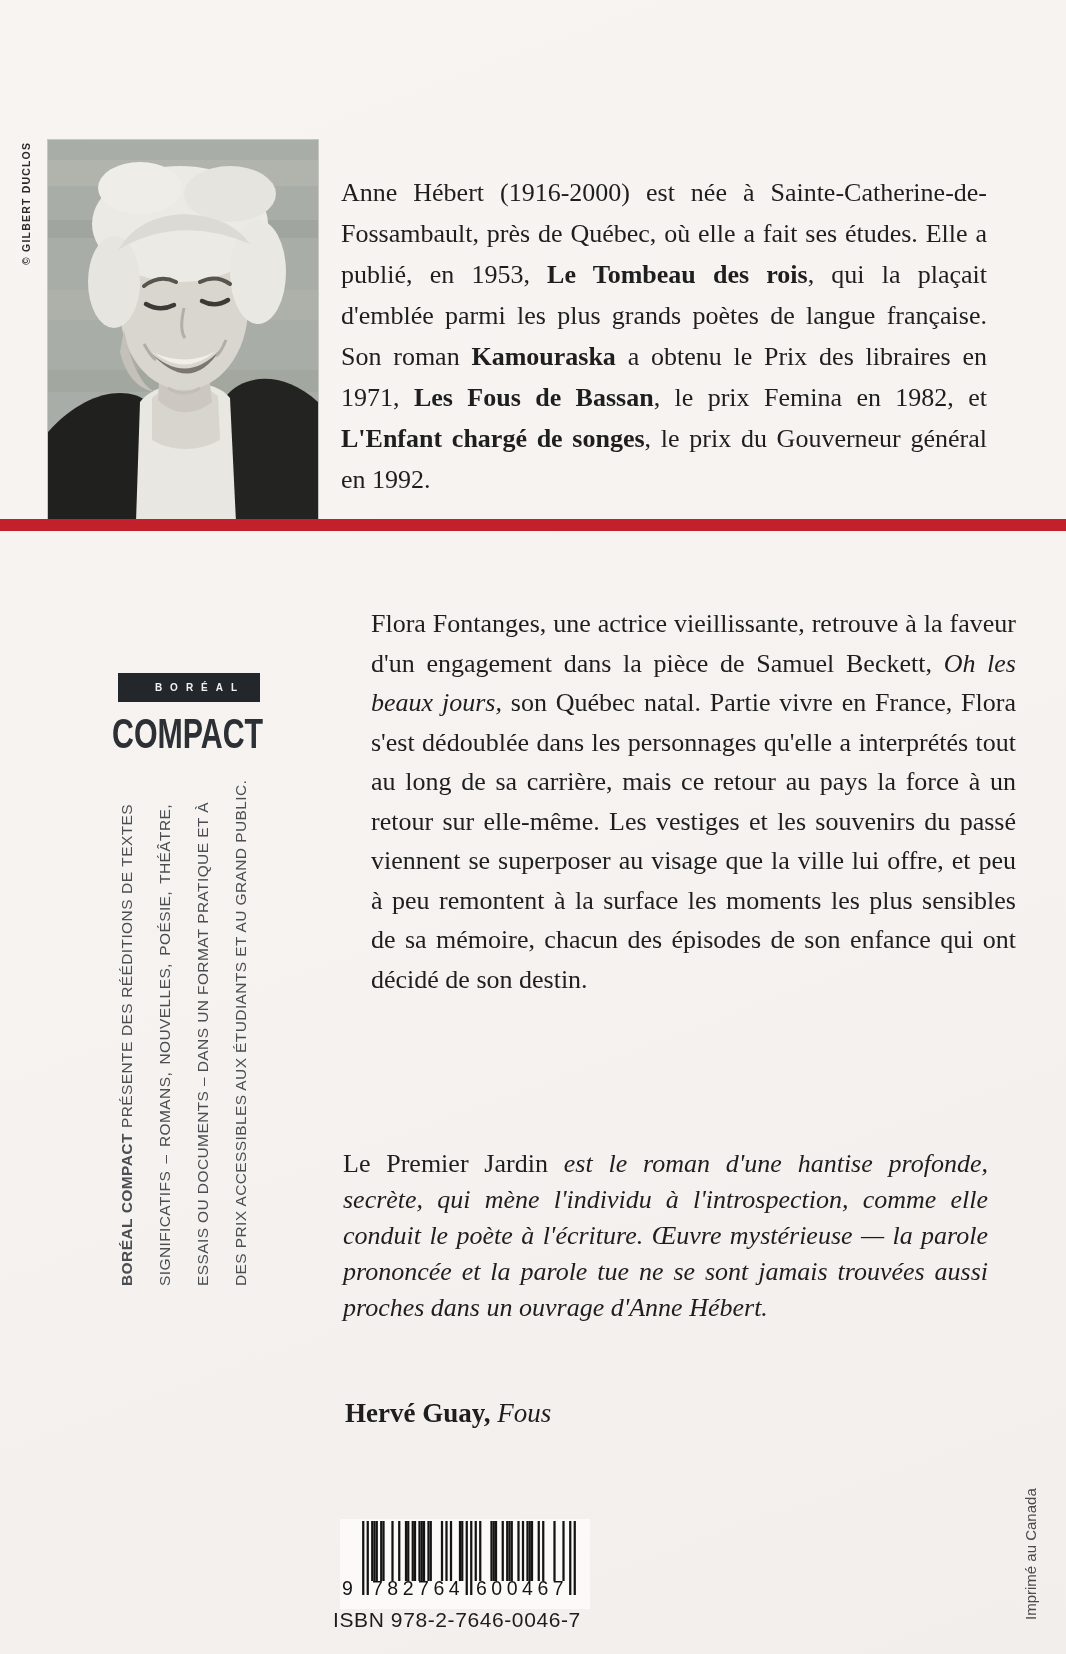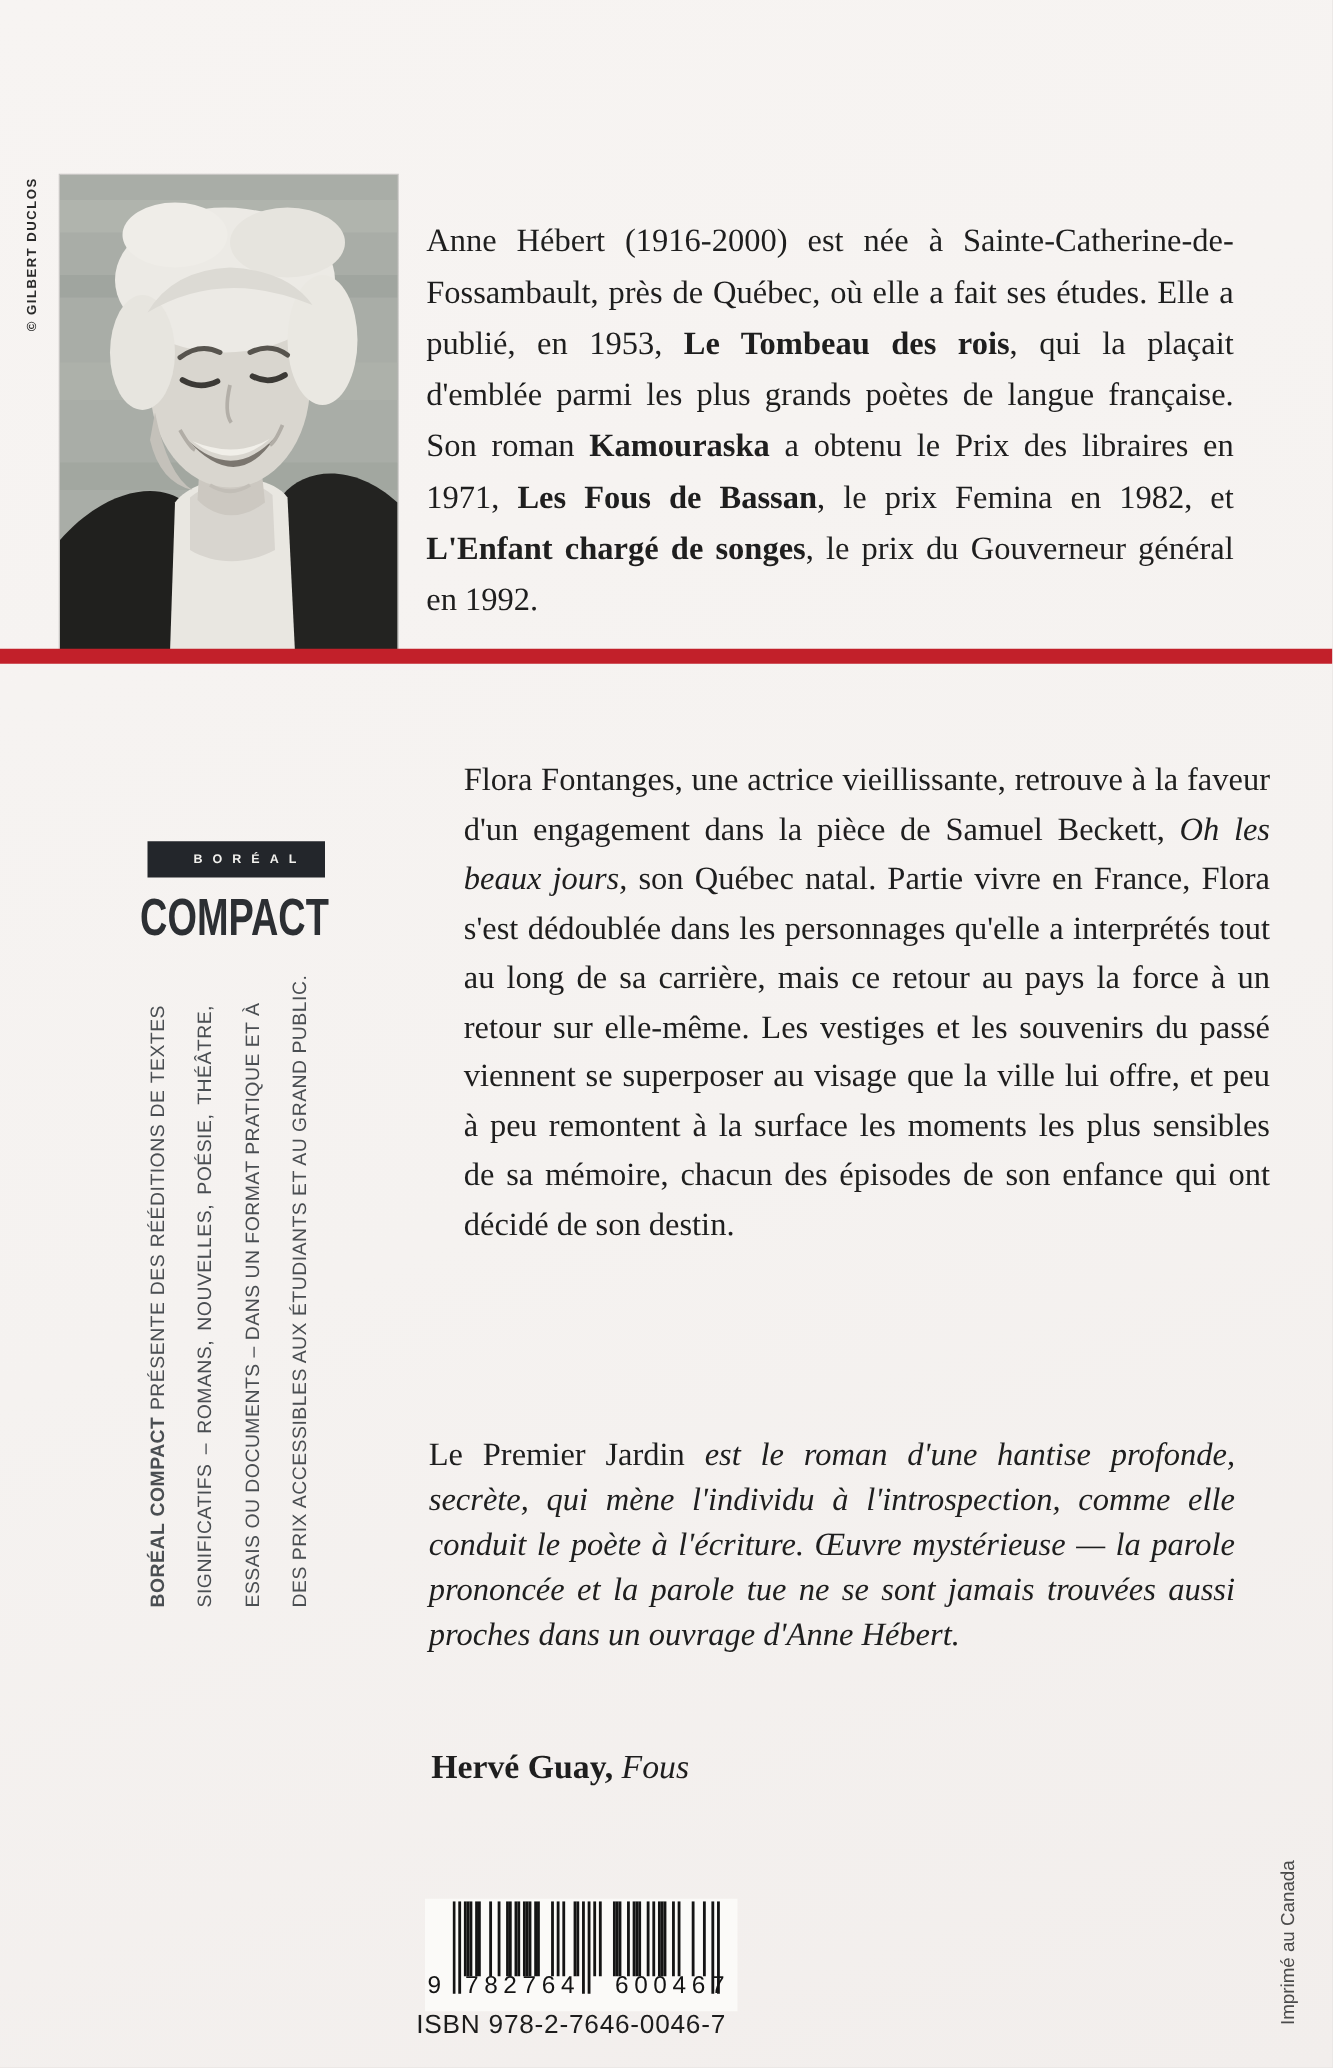--- a/index.html
+++ b/index.html
@@ -89,21 +89,21 @@
     background:#fbfaf8;
   }
   .barcode svg{position:absolute;left:22px;top:2px;fill:#141414;}
   .bc-digit{
     position:absolute;top:58px;height:24px;
     font-family:"Liberation Sans",sans-serif;font-size:19.5px;color:#141414;
     letter-spacing:4.5px;white-space:nowrap;
   }
   .bc-lead{left:2px;letter-spacing:0;}
   .bc-g1{left:32px;width:92px;text-align:right;}
-  .bc-g2{left:136px;width:92px;text-align:center;margin-left:16px;}
+  .bc-g2{left:136px;width:92px;text-align:center;}
   .isbn{
     position:absolute;left:333px;top:1608px;
     font-family:Liberation Sans, sans-serif;font-size:21px;
     letter-spacing:.6px;color:#1c1c1c;
   }
   .printed{
     position:absolute;left:1022px;top:1620px;width:240px;
     transform:rotate(-90deg);transform-origin:0 0;
     font-family:"Liberation Sans",sans-serif;font-size:15px;color:#4b4b4b;
     white-space:nowrap;

